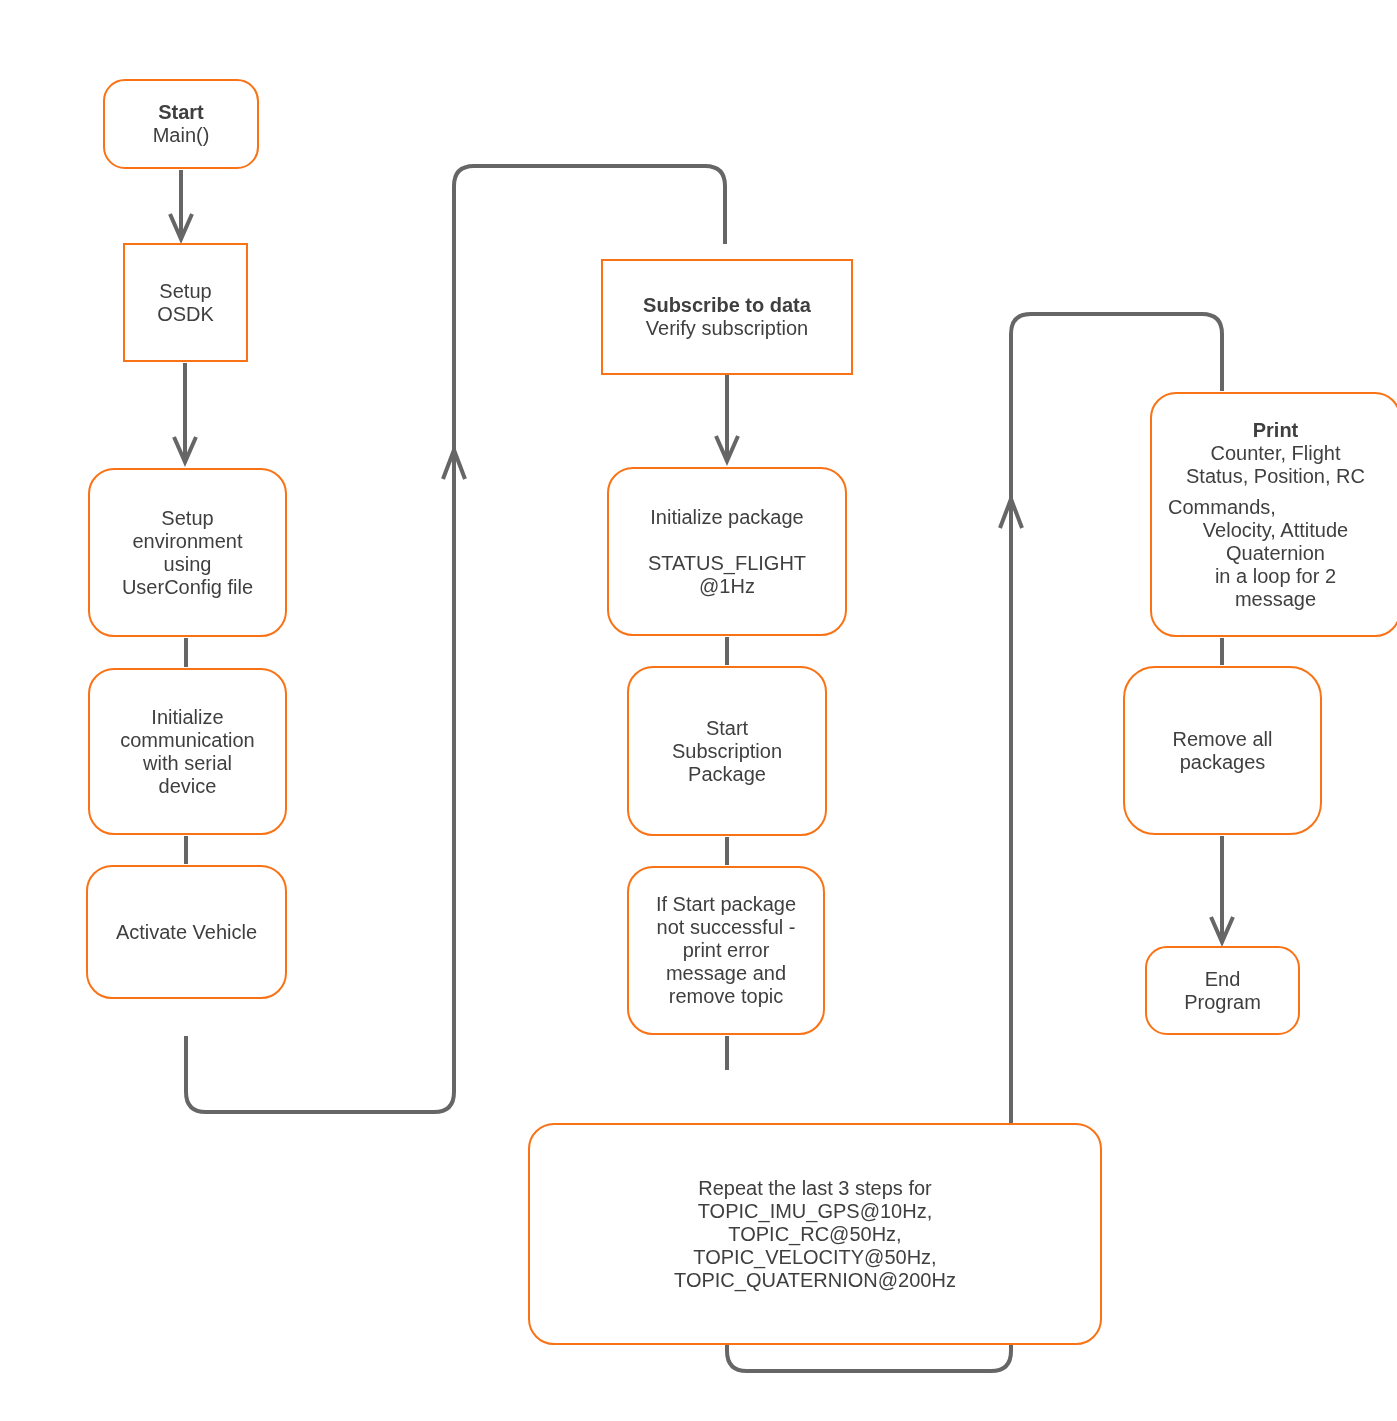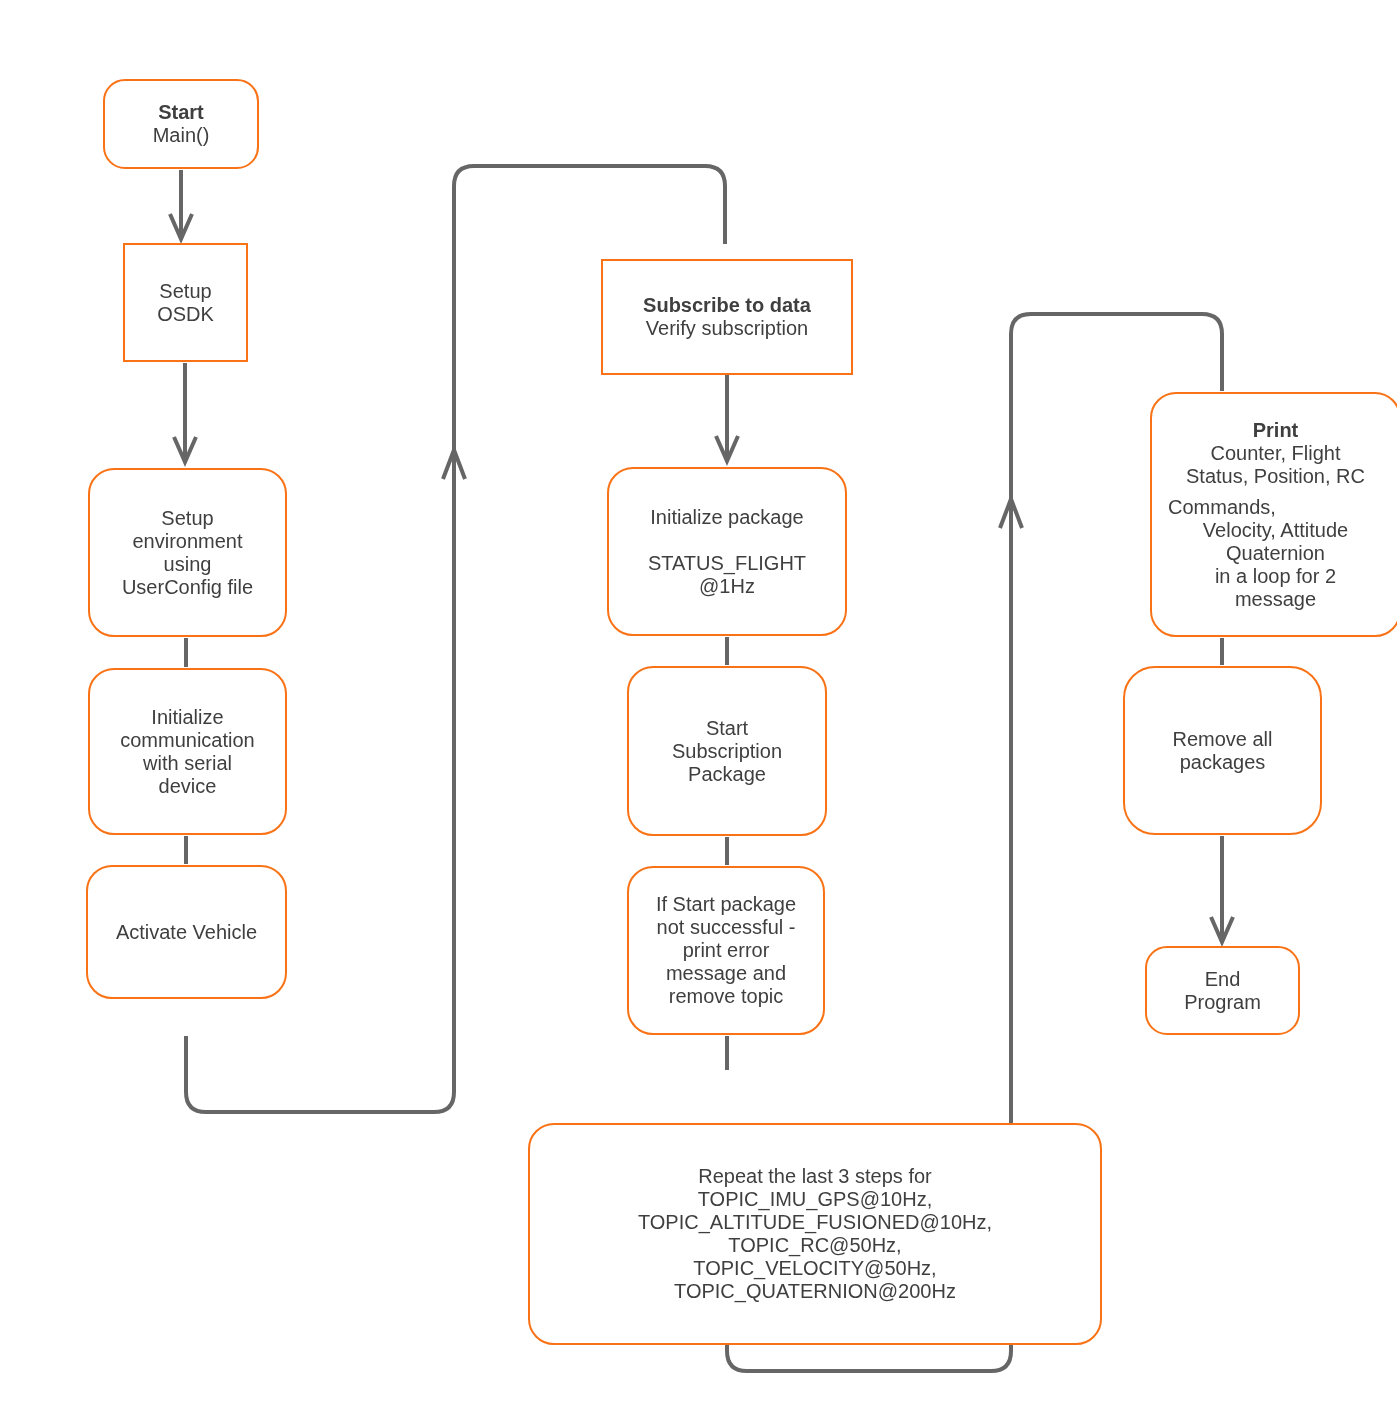--- a/index.html
+++ b/index.html
@@ -134,21 +134,20 @@
         <div class="line">print error</div>
         <div class="line">message and</div>
         <div class="line">remove topic</div>
       </div>
   </div>
 
   <div class="node" id="n-repeat" style="left:484px;top:1123px;width:574px;height:222px;margin-left:44px;">
     <div class="lines">
         <div class="line">Repeat the last 3 steps for</div>
         <div class="line">TOPIC_IMU_GPS@10Hz,</div>
-        <div class="line">TOPIC_ALTITUDE_FUSIONED@10Hz,</div>
         <div class="line">TOPIC_RC@50Hz,</div>
         <div class="line">TOPIC_VELOCITY@50Hz,</div>
         <div class="line">TOPIC_QUATERNION@200Hz</div>
       </div>
   </div>
 
   <div class="node" id="n-print" style="left:1150px;top:392px;width:251px;height:245px;">
     <div class="title">Print</div>
     <div class="lines">
         <div class="line">Counter, Flight</div>

